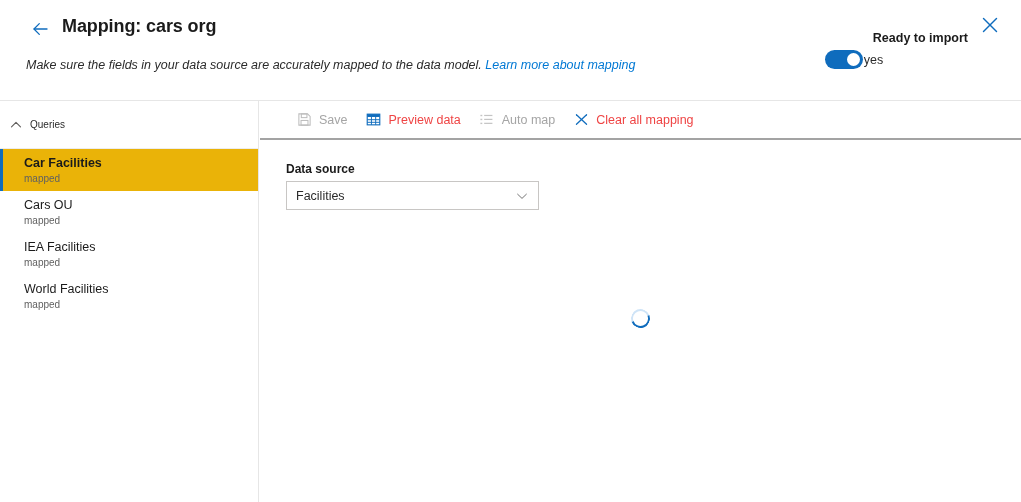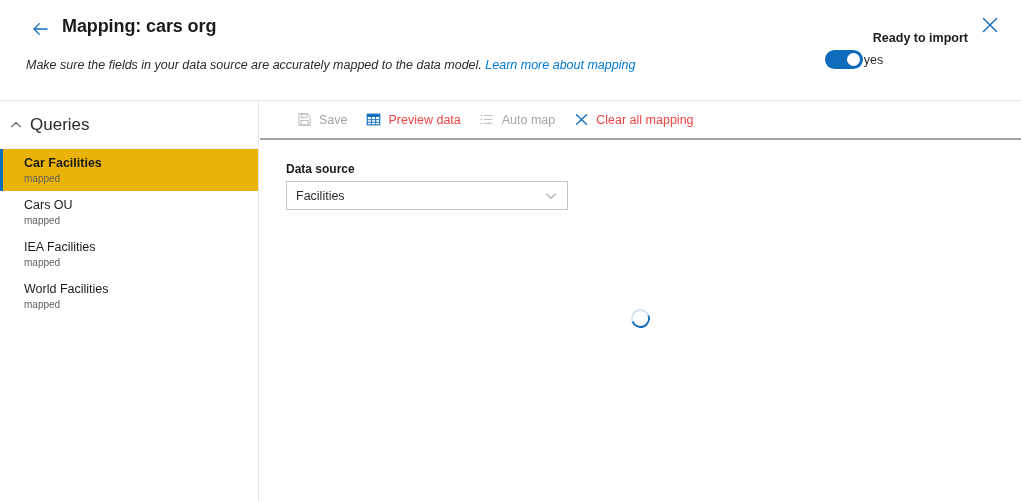--- a/index.html
+++ b/index.html
@@ -131,21 +131,21 @@
     border-bottom: 1px solid #ededed;
     cursor: pointer;
   }
   .chevron-up {
     width: 16px; height: 16px;
     display: flex; align-items: center; justify-content: center;
     margin-right: 6px;
     flex: none;
   }
   .queries-title {
-    font-size: 17px;
+    font-size: 10px;
     color: #2b2b2b;
   }
   .query-list { padding-top: 0; }
   .query-item {
     position: relative;
     height: 42px;
     padding: 6px 10px 6px 24px;
     cursor: pointer;
     display: flex;
     flex-direction: column;
@@ -211,21 +211,21 @@
   }
 
   .form-area { padding: 22px 0 0 26px; }
   .field-label {
     font-size: 12px;
     font-weight: bold;
     color: #1b1b1b;
     margin-bottom: 5px;
   }
   .dropdown {
-    width: 282px;
+    width: 253px;
     height: 29px;
     border: 1px solid #c8c6c4;
     background: #ffffff;
     display: flex;
     align-items: center;
     justify-content: space-between;
     padding: 0 9px 0 9px;
     cursor: pointer;
   }
   .dropdown-value {

